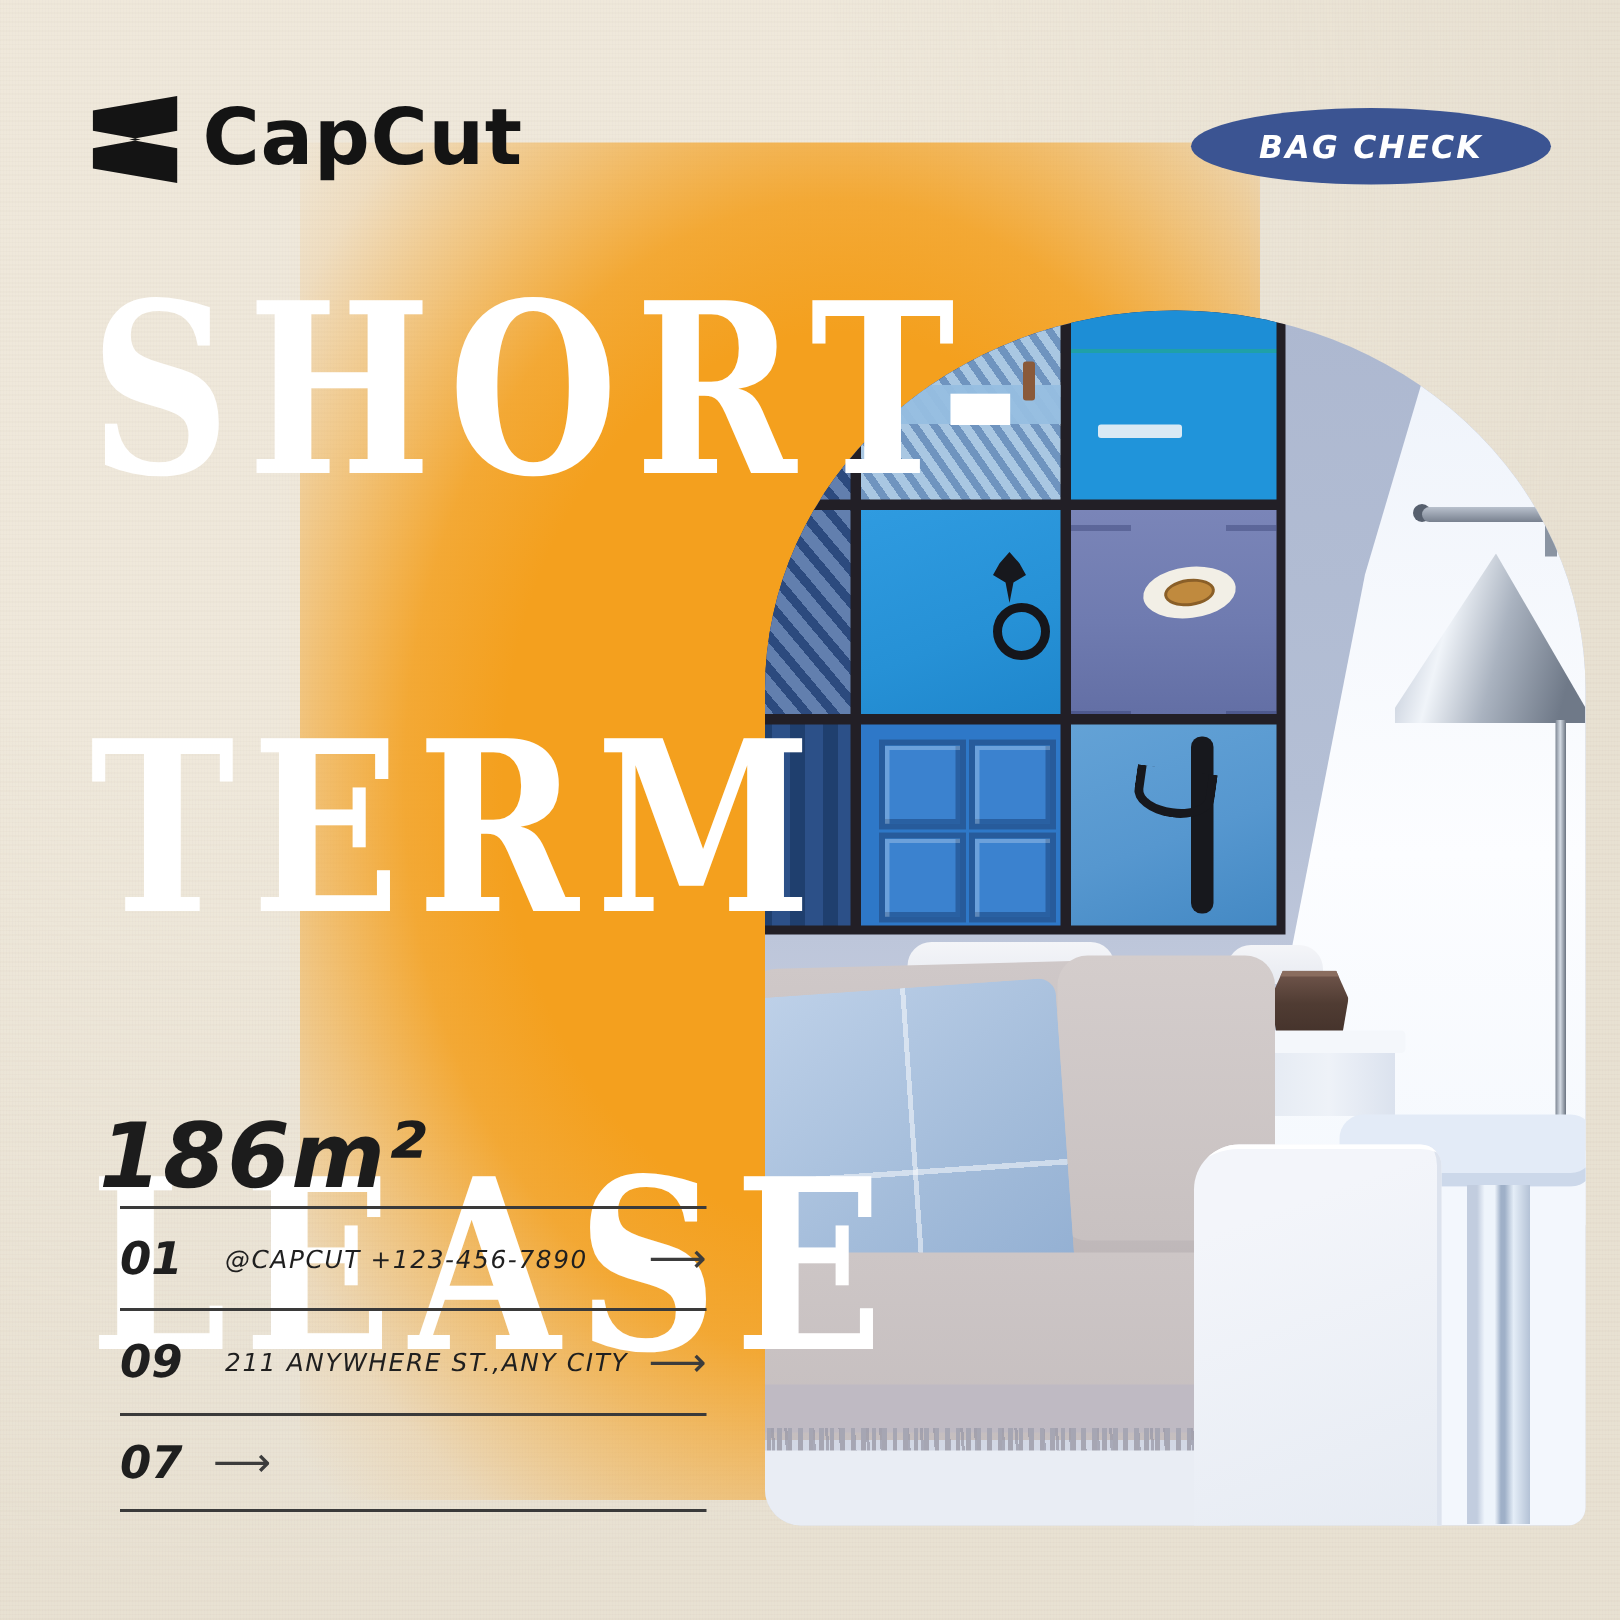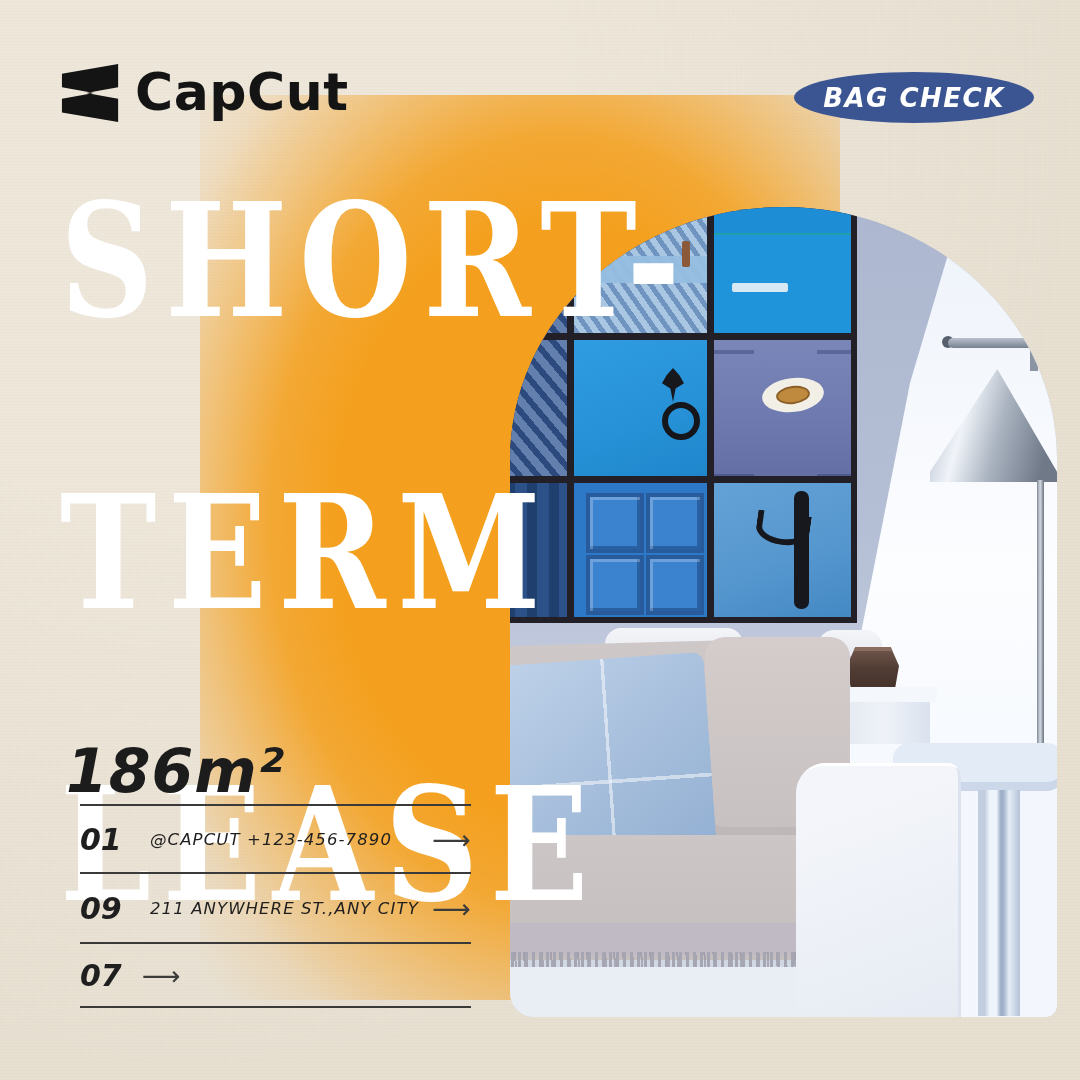--- a/index.html
+++ b/index.html
@@ -9,21 +9,21 @@
     background-image:
       repeating-linear-gradient(0deg, rgba(150,110,80,.045) 0 1px, rgba(0,0,0,0) 1px 3px),
       repeating-linear-gradient(90deg, rgba(110,80,140,.035) 0 1px, rgba(0,0,0,0) 1px 2px),
       radial-gradient(ellipse at 18% 12%, rgba(255,250,240,.5) 0 30%, rgba(0,0,0,0) 70%);}
   
   .logo{position:absolute;left:60px;top:62px;z-index:4;display:flex;align-items:flex-start;gap:13px;}
   .logo svg{display:block;}
   .logo-text{font-size:52px;font-weight:bold;color:#141414;letter-spacing:.5px;}
   .badge{position:absolute;left:794px;top:72px;width:240px;height:51px;z-index:4;
     border-radius:50%;background:#3b5492;display:flex;align-items:center;justify-content:center;}
-  .badge span{color:#fff;font-style:italic;font-weight:bold;font-size:26px;letter-spacing:1.5px;}
+  .badge span{color:#fff;font-style:italic;font-weight:bold;font-size:21px;letter-spacing:1.5px;}
   
   .blob{position:absolute;left:200px;top:95px;width:640px;height:905px;z-index:1;
     background:radial-gradient(ellipse at 56% 47%,
       #f4a01e 0 44%, rgba(244,160,30,.88) 57%, rgba(244,161,34,.5) 71%,
       rgba(243,166,55,.16) 85%, rgba(243,166,55,0) 97%);}
   
   .headline{position:absolute;left:60px;top:188px;z-index:3;color:#fff;
     font-family:"DejaVu Serif","Liberation Serif",serif;font-weight:bold;
     font-size:158px;line-height:146px;letter-spacing:14px;
     transform:scaleX(.82);transform-origin:top left;white-space:pre;}

